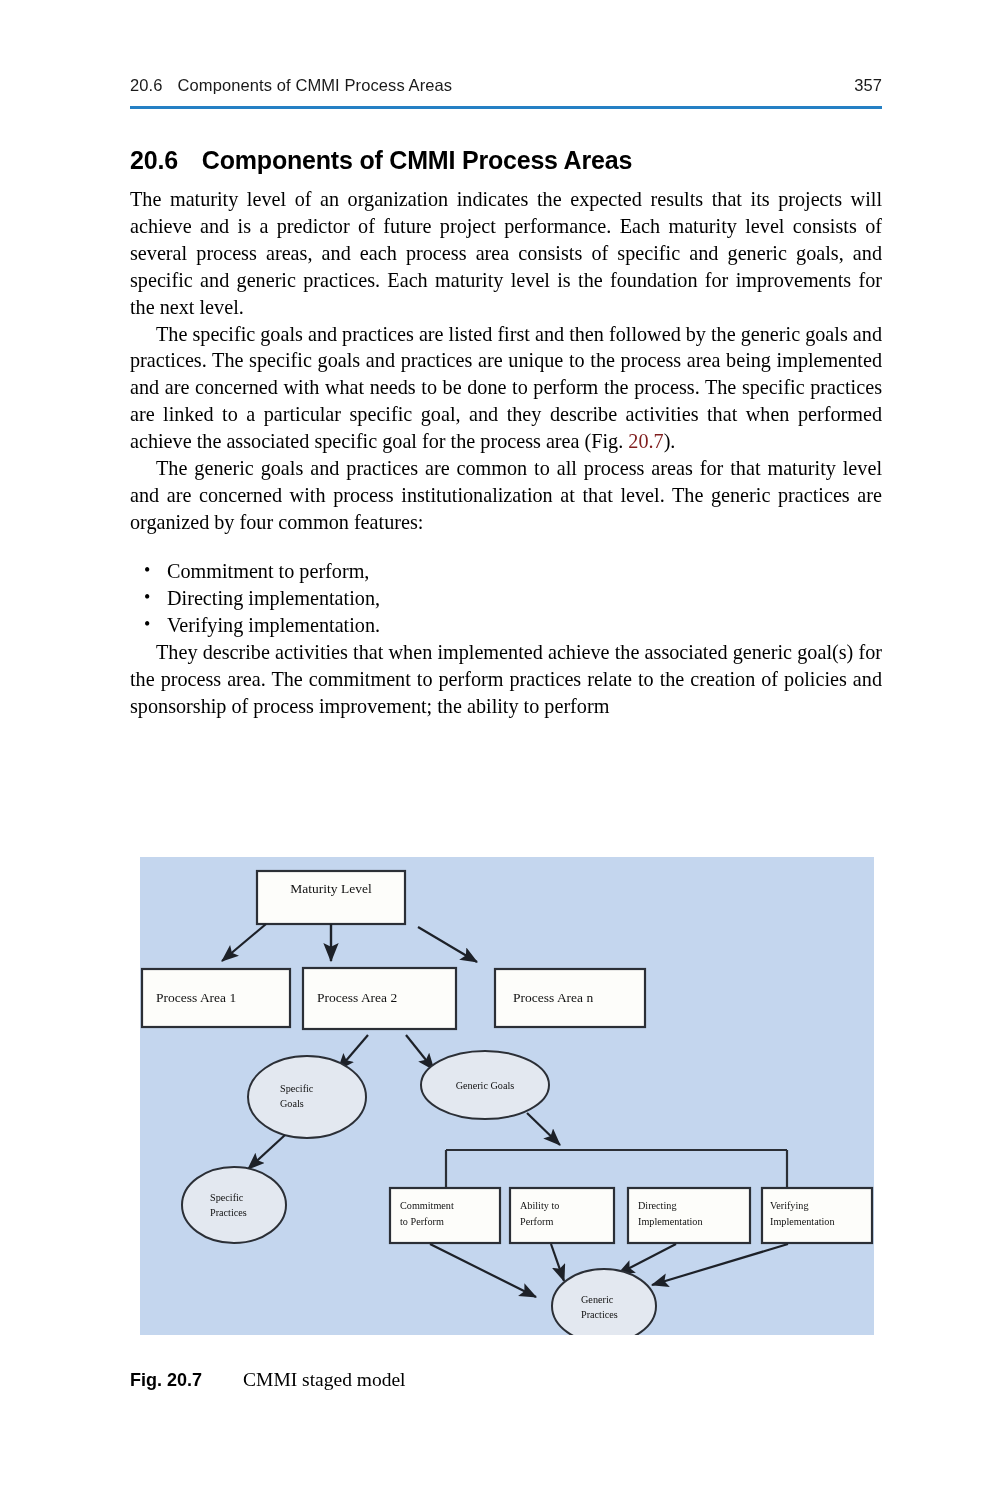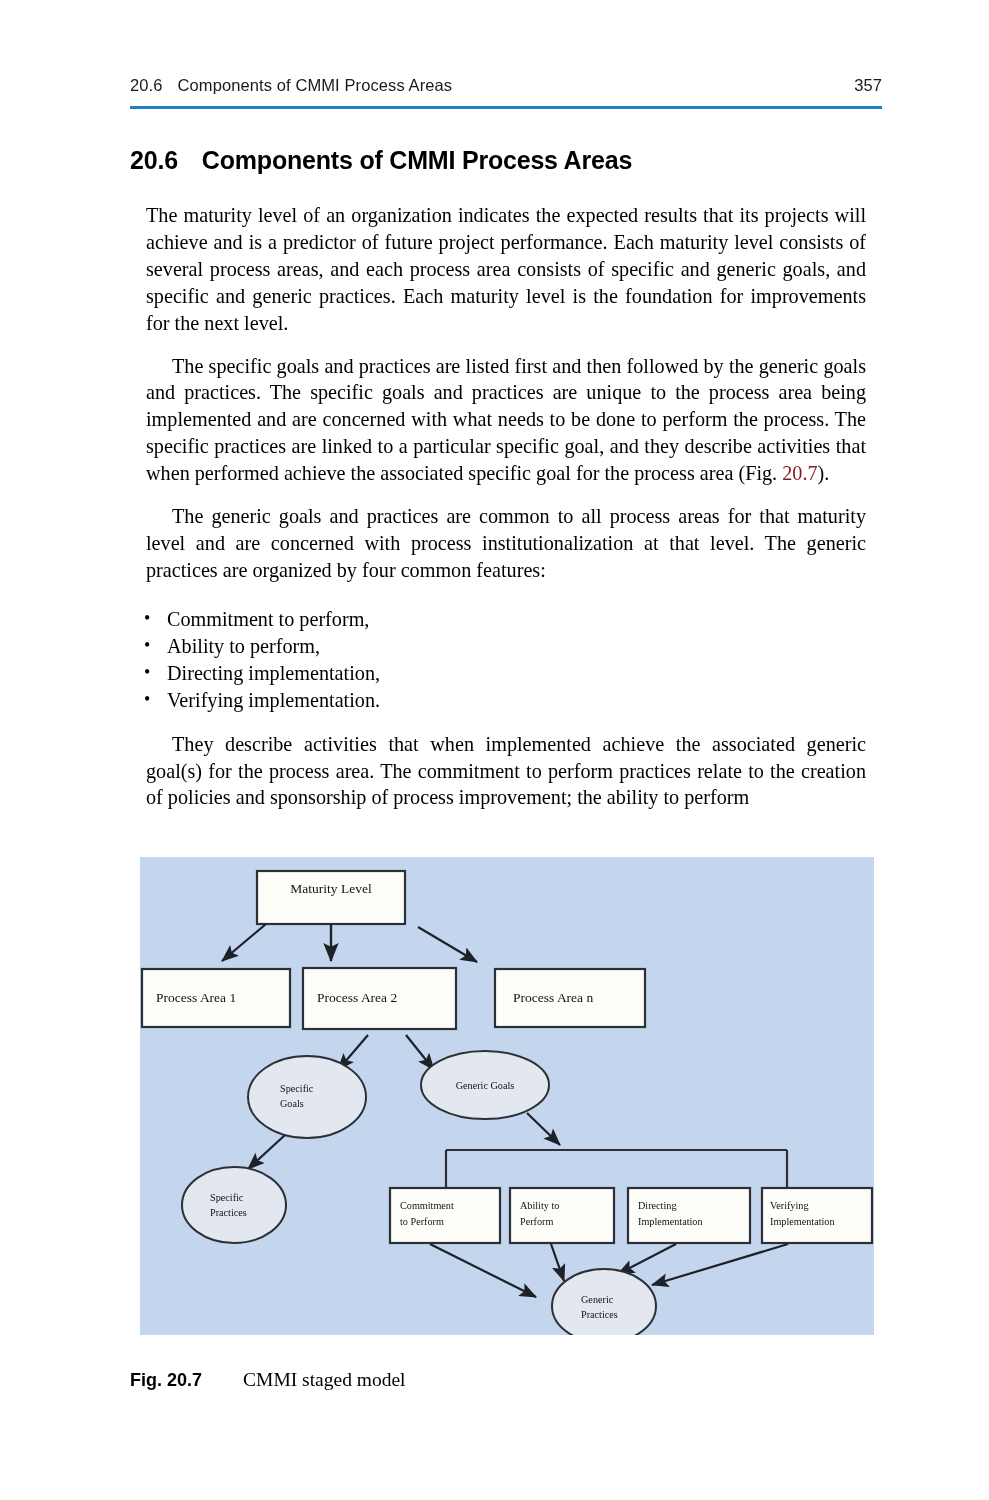--- a/index.html
+++ b/index.html
@@ -73,21 +73,21 @@
   .section-heading .sh-num { margin-right: 24px; }
 
   
   .body-col {
     position: absolute;
     left: 118px;
     top: 186px;
     width: 752px;
   }
   p.para {
-    margin: 16px;
+    margin: 0;
     font-size: 20.2px;
     line-height: 26.9px;
     text-align: justify;
     text-justify: inter-word;
     hyphens: manual;
   }
   p.indent { text-indent: 26px; }
   a.ref {
     color: #7f1d1d;
     text-decoration: none;
@@ -191,21 +191,20 @@
 
   <div class="body-col">
     <p class="para">The maturity level of an organization indicates the expected results that its projects will achieve and is a predictor of future project performance. Each maturity level consists of several process areas, and each process area consists of specific and generic goals, and specific and generic practices. Each maturity level is the foundation for improvements for the next level.</p>
 
     <p class="para indent"><span>The specific goals and practices are listed first and then followed by the generic goals and practices. The specific goals and practices are unique to the process area being implemented and are concerned with what needs to be done to perform the process. The specific practices are linked to a particular specific goal, and they describe activities that when performed achieve the associated specific goal for the process area (Fig. </span><a class="ref" href="#fig207">20.7</a><span>).</span></p>
 
     <p class="para indent">The generic goals and practices are common to all process areas for that maturity level and are concerned with process institutionalization at that level. The generic practices are organized by four common features:</p>
 
     <ul class="bullets">
       <li>Commitment to perform,</li>
-      <li>Ability to perform,</li>
       <li>Directing implementation,</li>
       <li>Verifying implementation.</li>
     </ul>
 
     <p class="para indent after-bullets">They describe activities that when implemented achieve the associated generic goal(s) for the process area. The commitment to perform practices relate to the creation of policies and sponsorship of process improvement; the ability to perform</p>
   </div>
 
   <div class="figure-wrap" id="fig207">
     <div class="fig-panel"></div>
     <svg class="fig-svg" width="734" height="478" viewBox="0 0 734 478">

